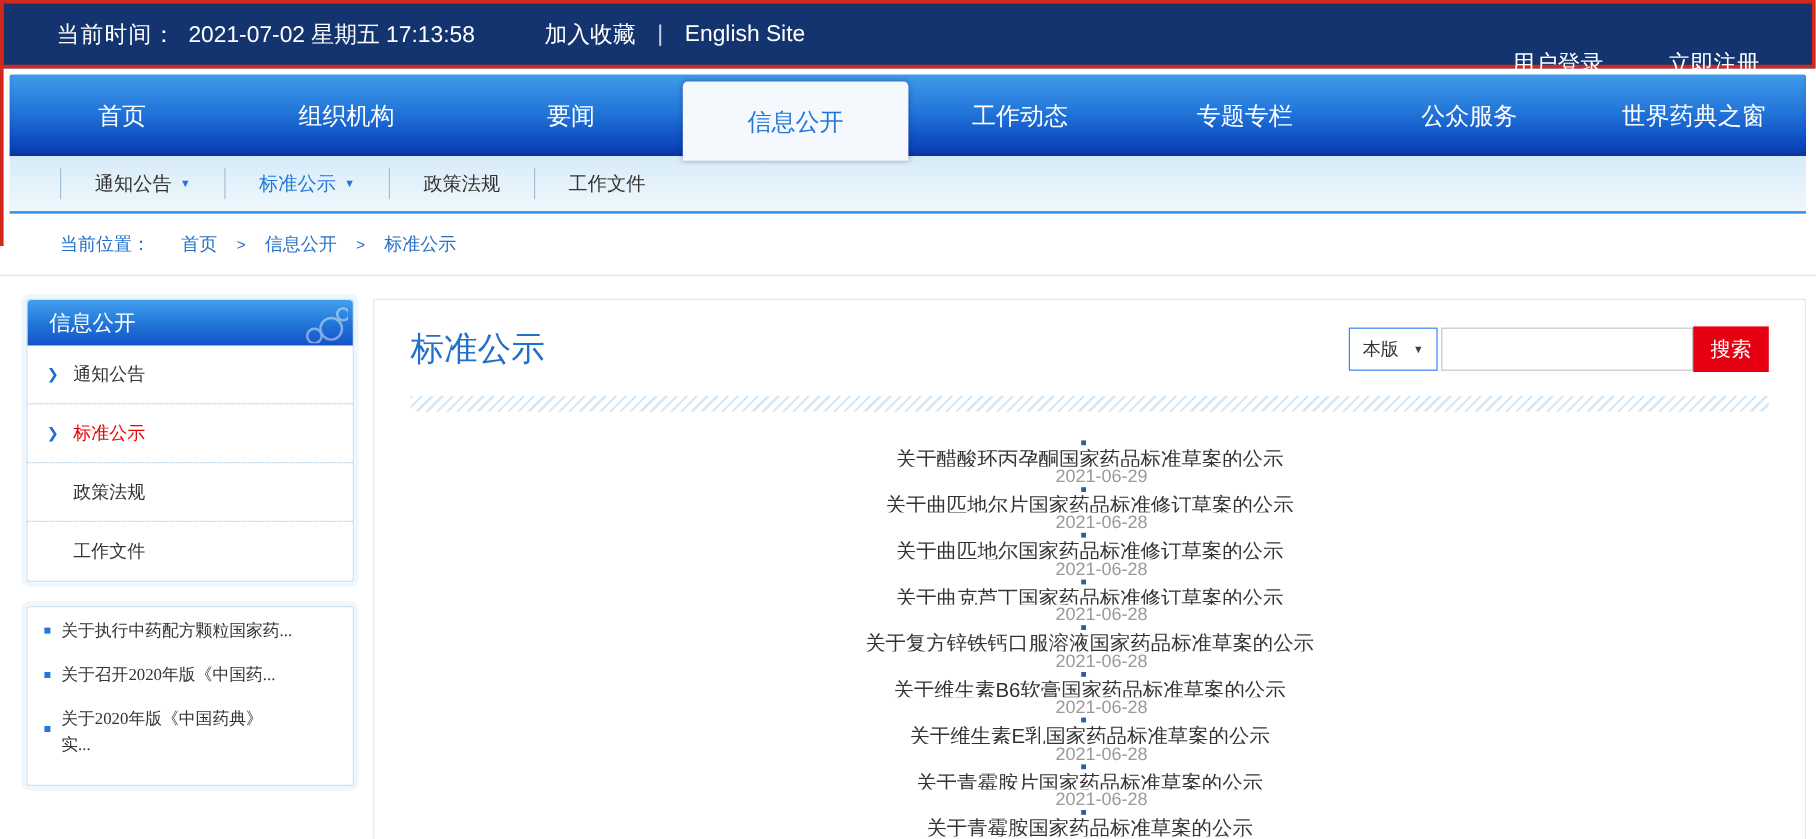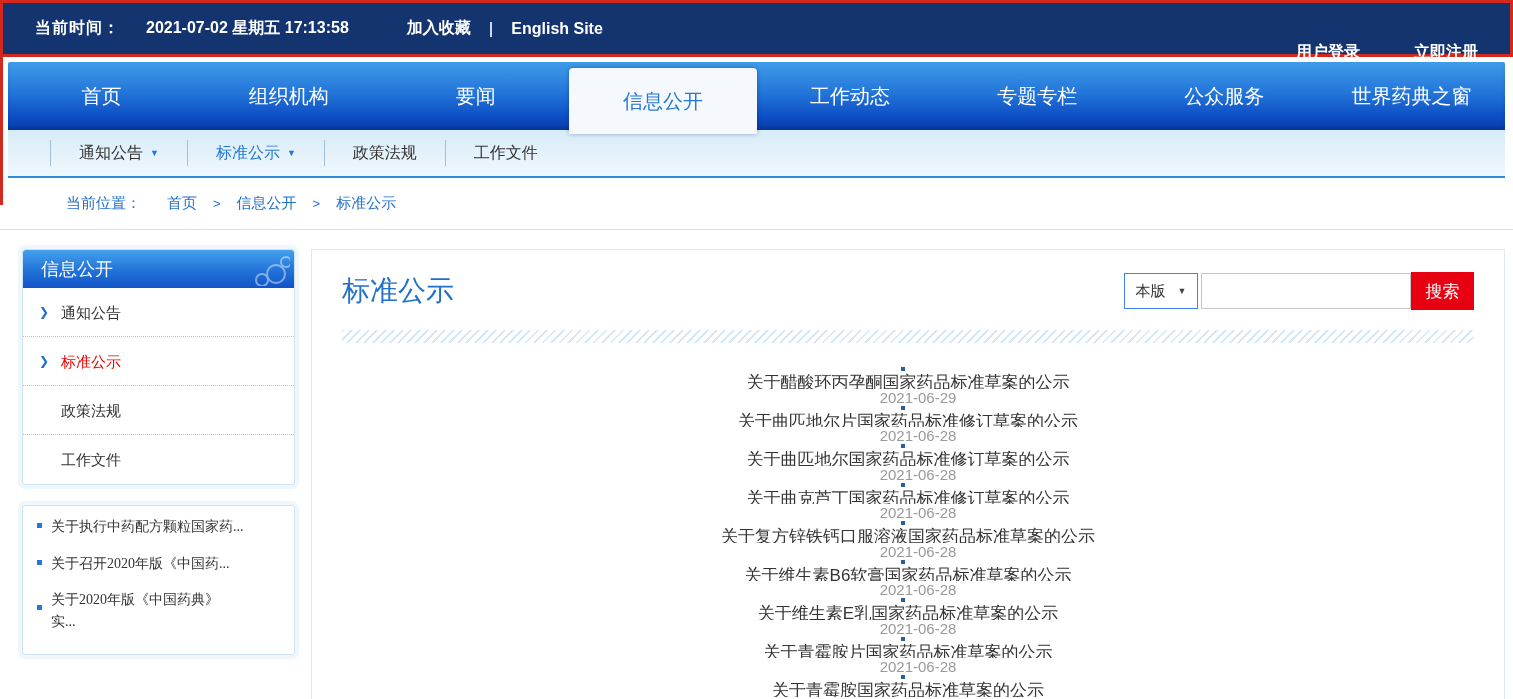--- a/index.html
+++ b/index.html
@@ -5,23 +5,23 @@
   * { margin:0; padding:0; box-sizing:border-box; }
   html,body { width:1513px; height:699px; overflow:hidden; background:#fff;
     font-family:"Liberation Sans","DejaVu Sans",sans-serif; }
   body { position:relative; }
 
   
   .red-left-line { position:absolute; left:0; top:0; width:3px; height:205px; background:#d3281e; z-index:60; }
 
   
   .topbar { height:57px; background:#143470; border:3px solid #d3281e; display:flex; align-items:center;
-    padding:0 32px; color:#fff; font-size:16px; position:relative; z-index:55;font-weight:bold; }
+    padding:0 44px; color:#fff; font-size:19px; position:relative; z-index:55; }
   .topbar .time-label { letter-spacing:1px; }
-  .topbar .time-value { margin-left:26px;text-align:center; }
+  .topbar .time-value { margin-left:10px;text-align:center; }
   .topbar .fav { margin-left:58px; cursor:pointer; }
   .topbar .bar-sep { margin:0 18px; color:#cfd8ea; }
   .topbar .eng { cursor:pointer; }
   .topbar .right { margin-left:auto; display:flex; gap:54px;margin-top:48px; }
   .topbar .right span { cursor:pointer; }
 
   
   .nav { margin:5px 8px 0 8px; height:68px; display:flex; align-items:flex-start; position:relative; z-index:20;
     background:linear-gradient(180deg,#3f9ce9 0%,#2173d8 48%,#0d4cc3 82%,#0a41b2 100%);
     border-radius:2px 2px 0 0;
@@ -34,21 +34,21 @@
   
   .subnav { margin:0 8px; height:48px; display:flex; align-items:center; padding-left:42px;
     background:linear-gradient(180deg,#d7ebf9 0%,#e9f4fb 70%,#eef7fc 100%);
     border-bottom:2px solid #2e8be0; position:relative; z-index:10; }
   .subnav .sn-item { display:flex; align-items:center; height:26px; padding:0 28px;
     border-left:1px solid #a3bfd4; font-size:16px; color:#333; cursor:pointer; text-decoration:none; }
   .subnav .sn-item.active { color:#2277d8; }
   .subnav .caret { font-size:9px; color:#2277d8; margin-left:7px; }
 
   
-  .breadcrumb { height:52px; display:flex; align-items:center; padding-left:66px;
+  .breadcrumb { height:52px; display:flex; align-items:center; padding-left:50px;
     font-size:15px; color:#2470c8; border-bottom:1px solid #d8e4ee; }
   .breadcrumb a { color:#2470c8; text-decoration:none; cursor:pointer; }
   .breadcrumb .crumb-sep { margin:0 16px; font-size:13px; }
   .breadcrumb .bc-label { margin-right:26px; }
 
   
   .content { display:flex; padding:19px 8px 0 22px; align-items:flex-start; }
   .sidebar-col { width:273px; flex:none; }
 
   .side-box { background:#fff; border:1px solid #cfe3f3; border-radius:3px; margin-bottom:20px;

